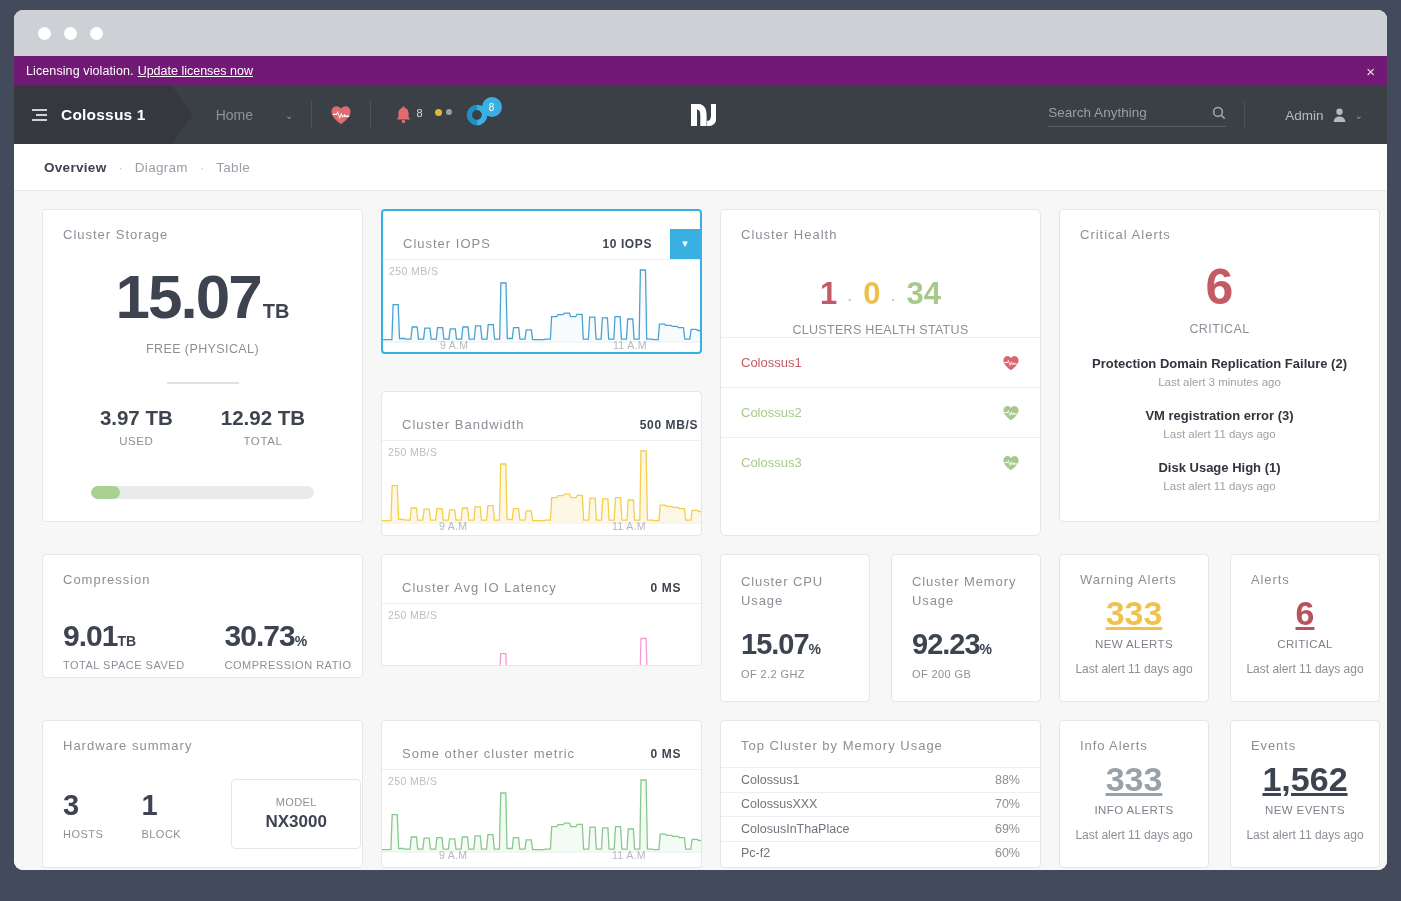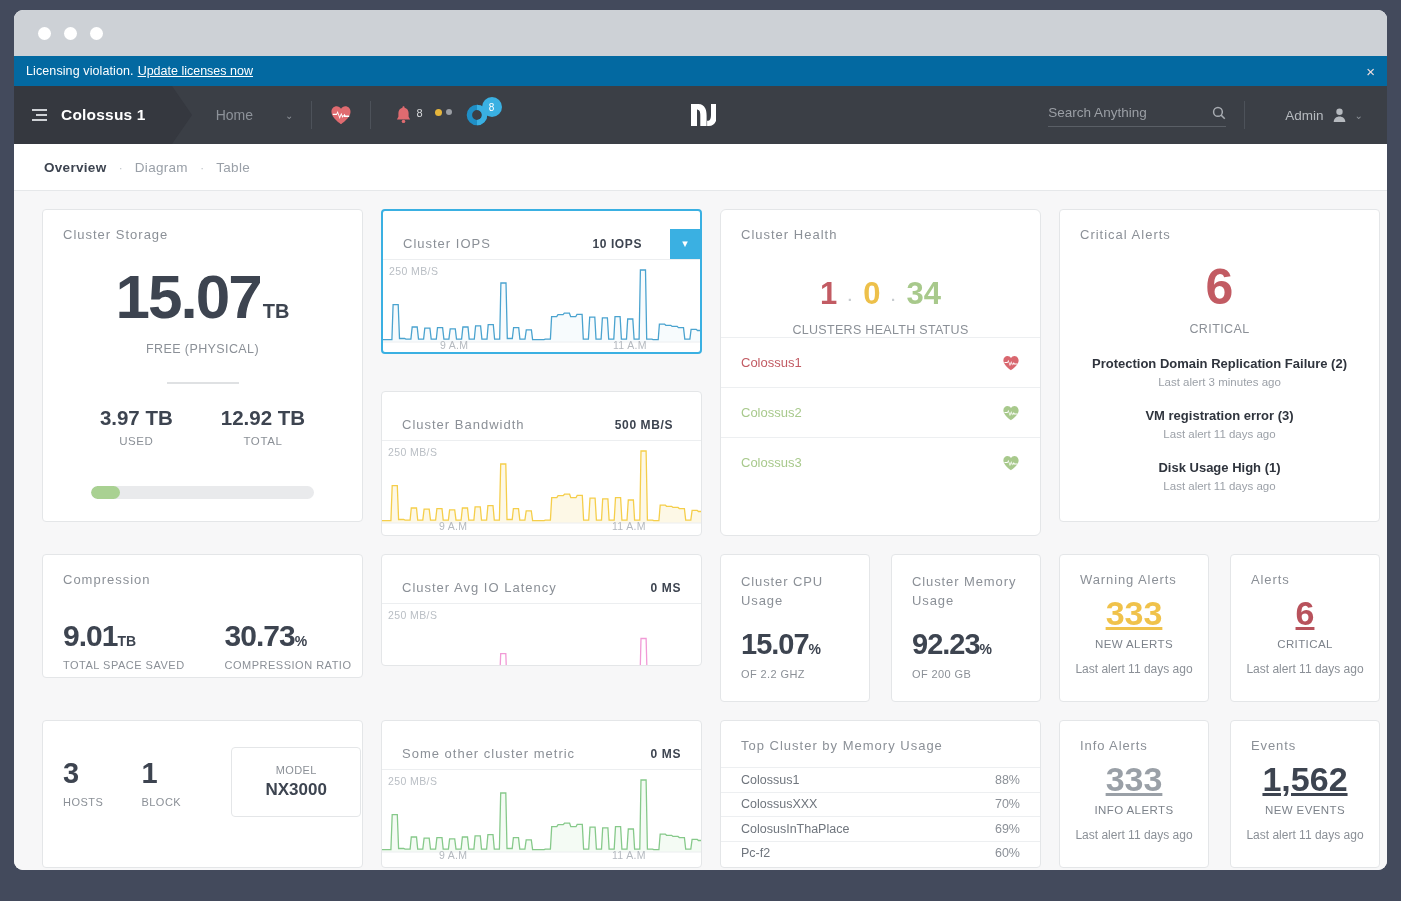--- a/index.html
+++ b/index.html
@@ -22,21 +22,21 @@
   }
   .titlebar {
     height: 46px; background: #cdd1d6;
     display: flex; align-items: center; padding-left: 24px; gap: 13px;
     flex: 0 0 auto;
   }
   .dot { width: 13px; height: 13px; border-radius: 50%; background: #ffffff; }
 
   
   .banner {
-    height: 30px; background: #0369a1; color: #ffffff;
+    height: 30px; background: #701a75; color: #ffffff;
     display: flex; align-items: center; padding: 0 12px 0 12px;
     font-size: 12.5px; flex: 0 0 auto; position: relative;
   }
   .banner .msg { letter-spacing: .1px; }
   .banner .lnk { color: #fff; text-decoration: underline; margin-left: 4px; }
   .banner .close {
     position: absolute; right: 12px; top: 50%; transform: translateY(-50%);
     font-size: 15px; color: #f0dede; line-height: 1; cursor: pointer;
   }
 
@@ -167,21 +167,21 @@
   }
   .meter i { display:block; height: 100%; background: #a9d192; border-radius: 7px; }
 
   
   .chart-head {
     display: flex; align-items: center; justify-content: space-between;
     padding: 17px 0 0 20px; height: 48px;
   }
   .chart-head .t { font-size: 13px; color: #8b9097; letter-spacing: 1px; }
   .chart-head .r { display: flex; align-items: center; gap: 0; }
-  .chart-head .val { font-size: 12px; font-weight: bold; color: #3d4450; letter-spacing: .6px; margin-right: 28px;}
+  .chart-head .val { font-size: 12px; font-weight: bold; color: #3d4450; letter-spacing: .6px; margin-right: 18px;}
   .drop-btn {
     width: 30px; height: 30px; background: #3ab0e2; display: flex;
     align-items: center; justify-content: center; color: #fff; font-size: 11px;
     margin-right: 0;
   }
   .chart-body { position: relative; height: 96px; border-top: 1px solid #eceef0; }
   .chart-body .ylab {
     position: absolute; left: 6px; top: 5px; font-size: 10.5px; color: #b9bec4; letter-spacing:.4px;
   }
   .chart-body .xlab {
@@ -390,21 +390,21 @@
           </svg>
         <span class="xlab" style="left:57px">9 A.M</span>
         <span class="xlab" style="left:230px">11 A.M</span>
       </div>
     </div>
 
     <div class="card c-bandw">
       <div class="chart-head">
         <span class="t">Cluster Bandwidth</span>
         <span class="r">
-          <span class="val" style="margin-right:28px">500 MB/S</span>
+          <span class="val" style="margin-right:3px">500 MB/S</span>
         </span>
       </div>
       <div class="chart-body">
         <span class="ylab">250 MB/S</span>
         <svg id="svg-bandw" width="319" height="96">
             <path d="M0.0,79.7 L2.6,79.7 L3.8,79.7 L6.4,79.7 L8.9,79.7 L10.2,44.6 L12.8,44.6 L15.3,44.6 L16.6,78.5 L19.1,78.5 L21.7,78.5 L23.0,79.1 L25.5,79.1 L28.1,79.1 L29.3,67.0 L31.9,67.0 L34.5,67.0 L35.7,79.1 L38.3,79.1 L40.8,79.1 L42.1,68.2 L44.7,68.2 L47.2,68.2 L48.5,79.1 L51.0,79.1 L53.6,79.1 L54.9,67.6 L57.4,67.6 L60.0,67.6 L61.2,79.1 L63.8,79.1 L66.4,79.1 L67.6,68.8 L70.2,68.8 L72.7,68.8 L74.0,79.1 L76.6,79.1 L79.1,79.1 L80.4,67.0 L82.9,67.0 L85.5,67.0 L86.8,79.1 L89.3,79.1 L91.9,79.1 L93.1,65.9 L95.7,65.9 L98.3,65.9 L99.5,79.1 L102.1,79.1 L104.6,79.1 L105.9,64.7 L108.5,64.7 L111.0,64.7 L112.3,79.1 L114.8,79.1 L117.4,79.1 L118.7,23.0 L121.2,23.0 L123.8,23.0 L125.0,78.5 L127.6,78.5 L130.2,78.5 L131.4,67.6 L134.0,67.6 L136.5,67.6 L137.8,79.1 L140.4,79.1 L142.9,79.1 L144.2,69.9 L146.7,69.9 L149.3,69.9 L150.6,79.7 L153.1,79.7 L155.7,79.7 L156.9,79.7 L159.5,79.7 L162.1,79.7 L163.3,79.1 L165.9,79.1 L168.4,79.1 L169.7,56.7 L172.3,56.7 L174.8,56.7 L176.1,54.6 L178.6,54.6 L181.2,54.6 L182.5,53.2 L185.0,53.2 L187.6,53.2 L188.8,56.7 L191.4,56.7 L194.0,56.7 L195.2,54.4 L197.8,54.4 L200.3,54.4 L201.6,79.1 L204.2,79.1 L206.7,79.1 L208.0,57.2 L210.5,57.2 L213.1,57.2 L214.4,79.1 L216.9,79.1 L219.5,79.1 L220.7,57.8 L223.3,57.8 L225.9,57.8 L227.1,79.1 L229.7,79.1 L232.2,79.1 L233.5,56.7 L236.1,56.7 L238.6,56.7 L239.9,79.1 L242.4,79.1 L245.0,79.1 L246.3,59.0 L248.8,59.0 L251.4,59.0 L252.6,79.1 L255.2,79.1 L257.8,79.1 L259.0,10.0 L261.6,10.0 L264.1,10.0 L265.4,79.1 L268.0,79.1 L270.5,79.1 L271.8,79.7 L274.3,79.7 L276.9,79.7 L278.2,64.1 L280.7,64.1 L283.3,64.1 L284.5,65.3 L287.1,65.3 L289.7,65.3 L290.9,66.4 L293.5,66.4 L296.0,66.4 L297.3,67.6 L299.9,67.6 L302.4,67.6 L303.7,79.1 L306.2,79.1 L308.8,79.1 L310.1,69.3 L312.6,69.3 L315.2,69.3 L316.4,70.5 L319.0,70.5 L319,82 L0,82 Z" fill="#fdf8e6"></path>
             <path d="M0.0,79.7 L2.6,79.7 L3.8,79.7 L6.4,79.7 L8.9,79.7 L10.2,44.6 L12.8,44.6 L15.3,44.6 L16.6,78.5 L19.1,78.5 L21.7,78.5 L23.0,79.1 L25.5,79.1 L28.1,79.1 L29.3,67.0 L31.9,67.0 L34.5,67.0 L35.7,79.1 L38.3,79.1 L40.8,79.1 L42.1,68.2 L44.7,68.2 L47.2,68.2 L48.5,79.1 L51.0,79.1 L53.6,79.1 L54.9,67.6 L57.4,67.6 L60.0,67.6 L61.2,79.1 L63.8,79.1 L66.4,79.1 L67.6,68.8 L70.2,68.8 L72.7,68.8 L74.0,79.1 L76.6,79.1 L79.1,79.1 L80.4,67.0 L82.9,67.0 L85.5,67.0 L86.8,79.1 L89.3,79.1 L91.9,79.1 L93.1,65.9 L95.7,65.9 L98.3,65.9 L99.5,79.1 L102.1,79.1 L104.6,79.1 L105.9,64.7 L108.5,64.7 L111.0,64.7 L112.3,79.1 L114.8,79.1 L117.4,79.1 L118.7,23.0 L121.2,23.0 L123.8,23.0 L125.0,78.5 L127.6,78.5 L130.2,78.5 L131.4,67.6 L134.0,67.6 L136.5,67.6 L137.8,79.1 L140.4,79.1 L142.9,79.1 L144.2,69.9 L146.7,69.9 L149.3,69.9 L150.6,79.7 L153.1,79.7 L155.7,79.7 L156.9,79.7 L159.5,79.7 L162.1,79.7 L163.3,79.1 L165.9,79.1 L168.4,79.1 L169.7,56.7 L172.3,56.7 L174.8,56.7 L176.1,54.6 L178.6,54.6 L181.2,54.6 L182.5,53.2 L185.0,53.2 L187.6,53.2 L188.8,56.7 L191.4,56.7 L194.0,56.7 L195.2,54.4 L197.8,54.4 L200.3,54.4 L201.6,79.1 L204.2,79.1 L206.7,79.1 L208.0,57.2 L210.5,57.2 L213.1,57.2 L214.4,79.1 L216.9,79.1 L219.5,79.1 L220.7,57.8 L223.3,57.8 L225.9,57.8 L227.1,79.1 L229.7,79.1 L232.2,79.1 L233.5,56.7 L236.1,56.7 L238.6,56.7 L239.9,79.1 L242.4,79.1 L245.0,79.1 L246.3,59.0 L248.8,59.0 L251.4,59.0 L252.6,79.1 L255.2,79.1 L257.8,79.1 L259.0,10.0 L261.6,10.0 L264.1,10.0 L265.4,79.1 L268.0,79.1 L270.5,79.1 L271.8,79.7 L274.3,79.7 L276.9,79.7 L278.2,64.1 L280.7,64.1 L283.3,64.1 L284.5,65.3 L287.1,65.3 L289.7,65.3 L290.9,66.4 L293.5,66.4 L296.0,66.4 L297.3,67.6 L299.9,67.6 L302.4,67.6 L303.7,79.1 L306.2,79.1 L308.8,79.1 L310.1,69.3 L312.6,69.3 L315.2,69.3 L316.4,70.5 L319.0,70.5" fill="none" stroke="#f5ce4a" stroke-width="1.3"></path>
             <line x1="0" x2="319" y1="82" y2="82" stroke="#eceef0" stroke-width="1"></line>
           </svg>
         <span class="xlab" style="left:57px">9 A.M</span>
@@ -518,20 +518,21 @@
       </div>
       <div class="half ac">
         <div class="t">Alerts</div>
         <div class="n" style="color:#b8525c">6</div>
         <div class="l">CRITICAL</div>
         <div class="s">Last alert 11 days ago</div>
       </div>
     </div>
 
     <div class="card c-hw">
+      <div class="card-title">Hardware summary</div>
       <div class="hw-row">
         <div class="hw">
           <div class="v">3</div>
           <div class="k">HOSTS</div>
         </div>
         <div class="hw hw-g2">
           <div class="v">1</div>
           <div class="k">BLOCK</div>
         </div>
         <div class="model-box">

